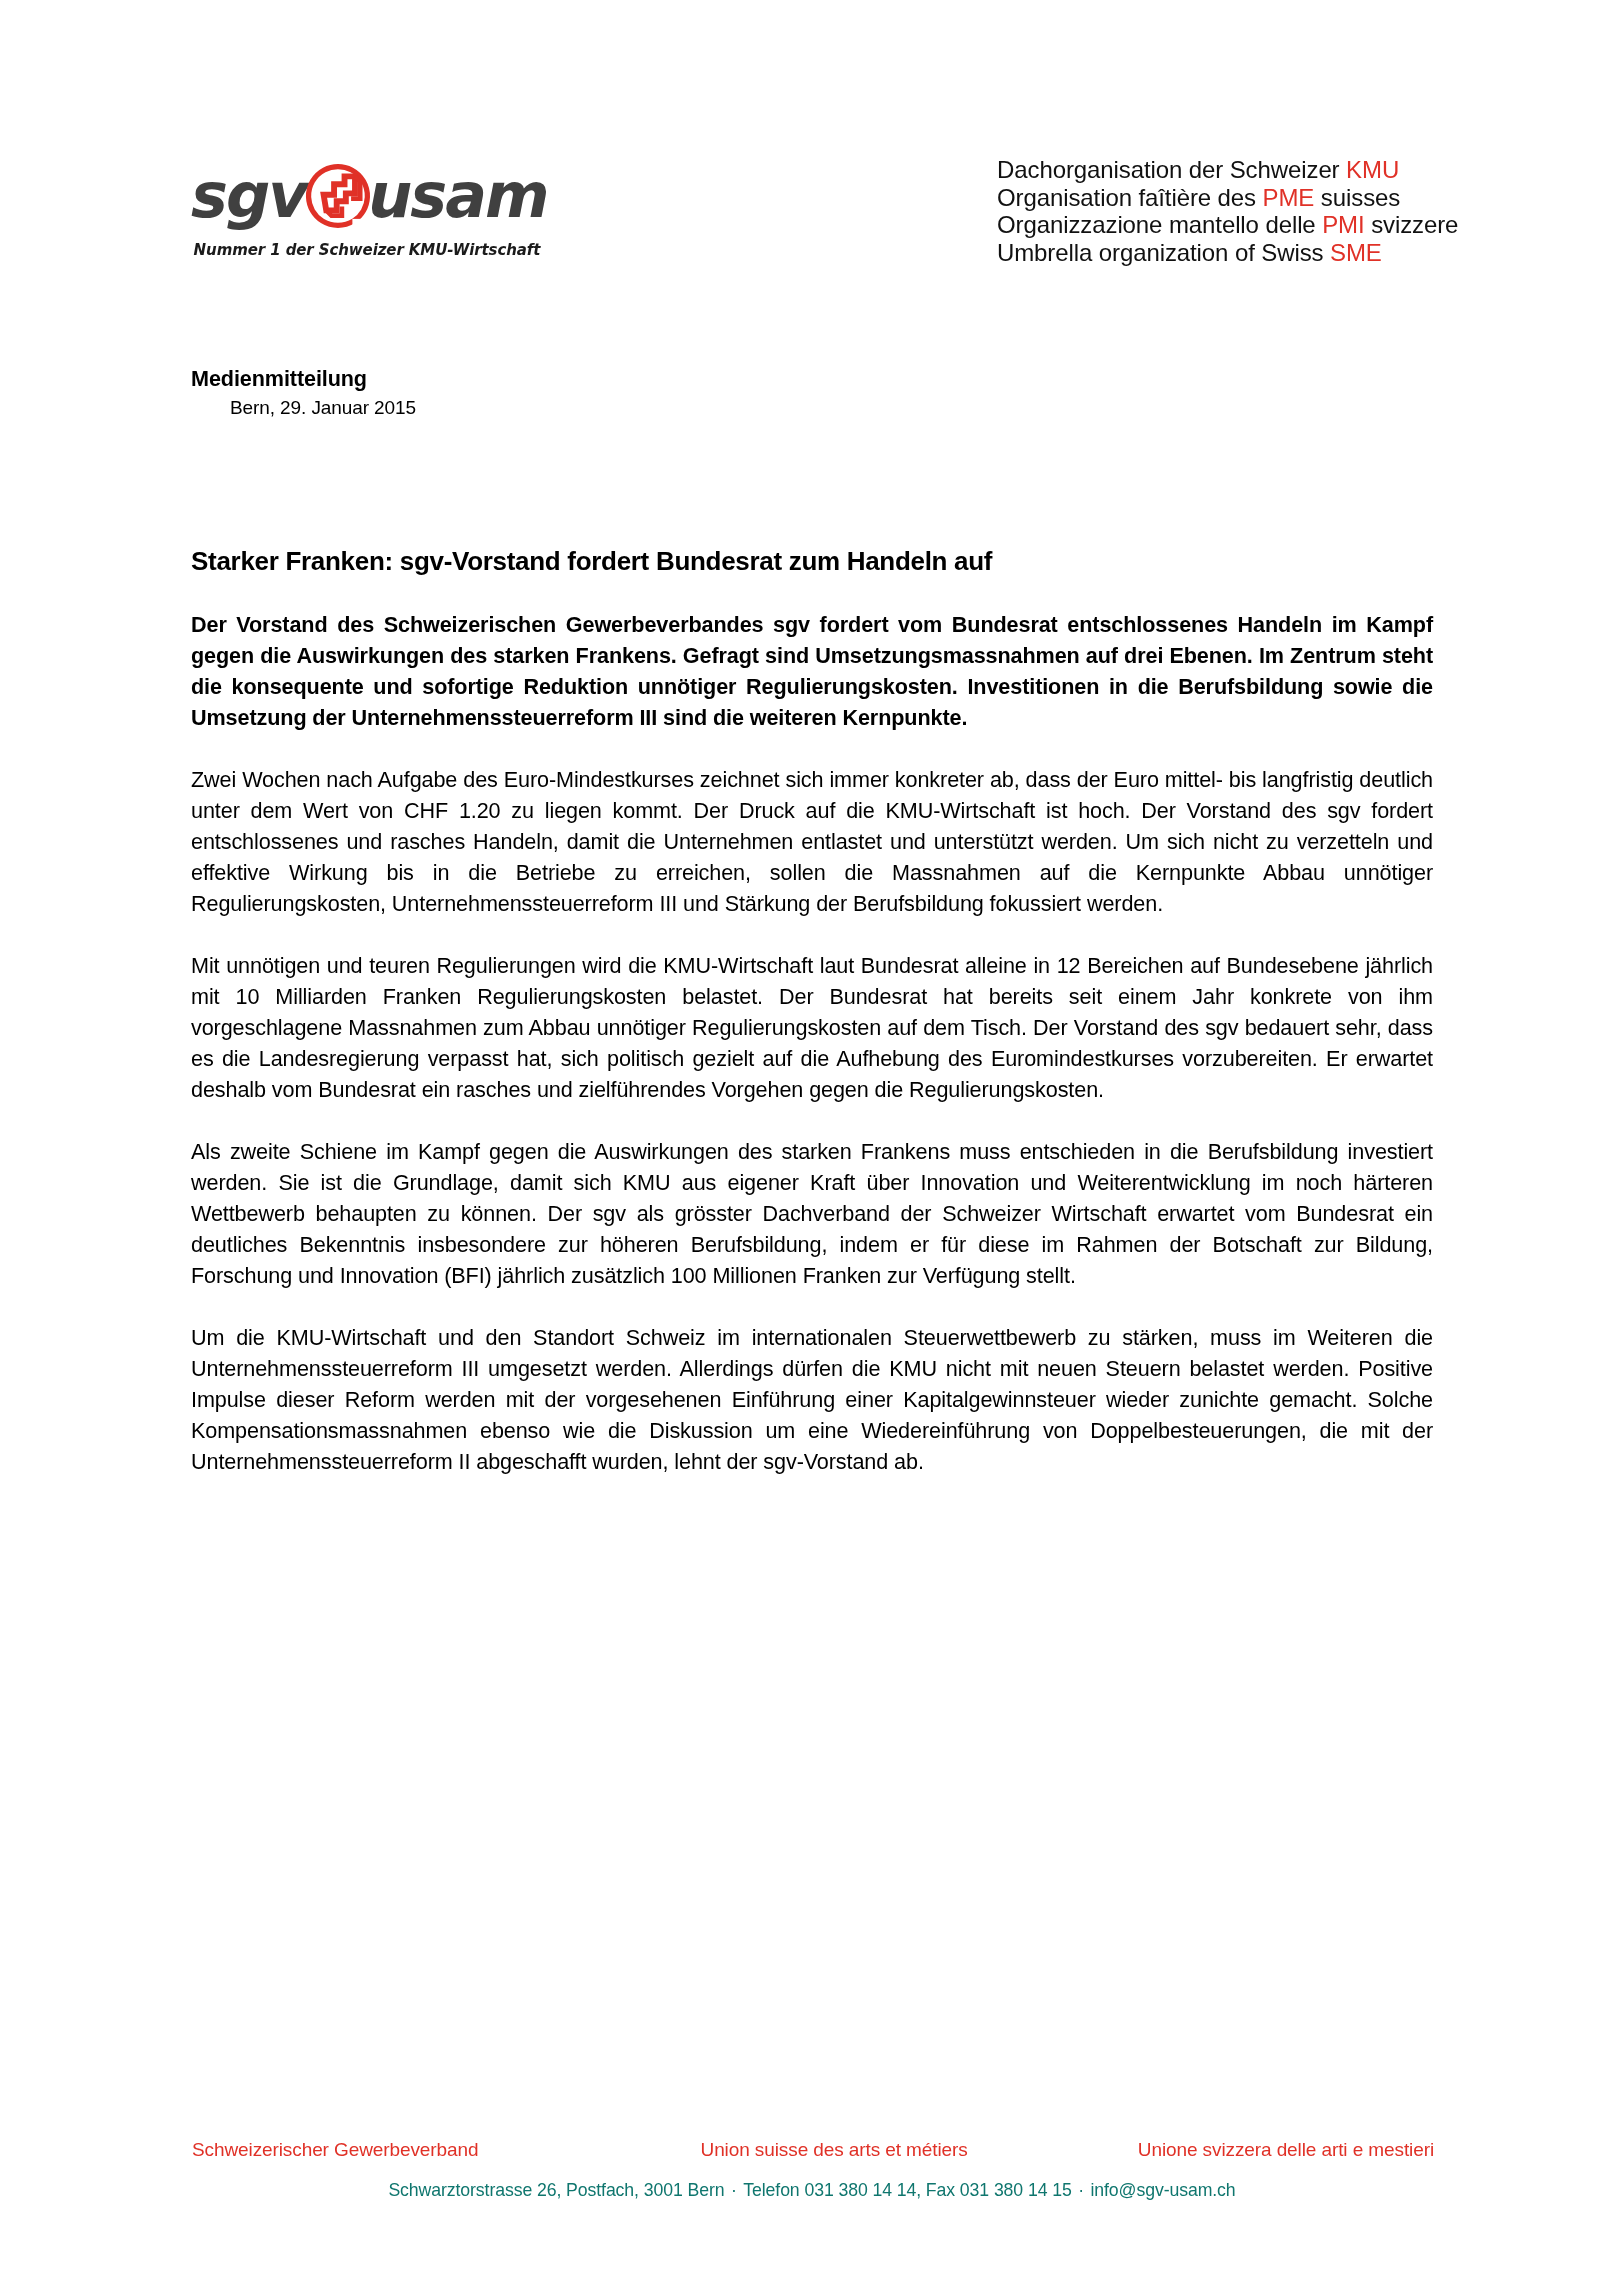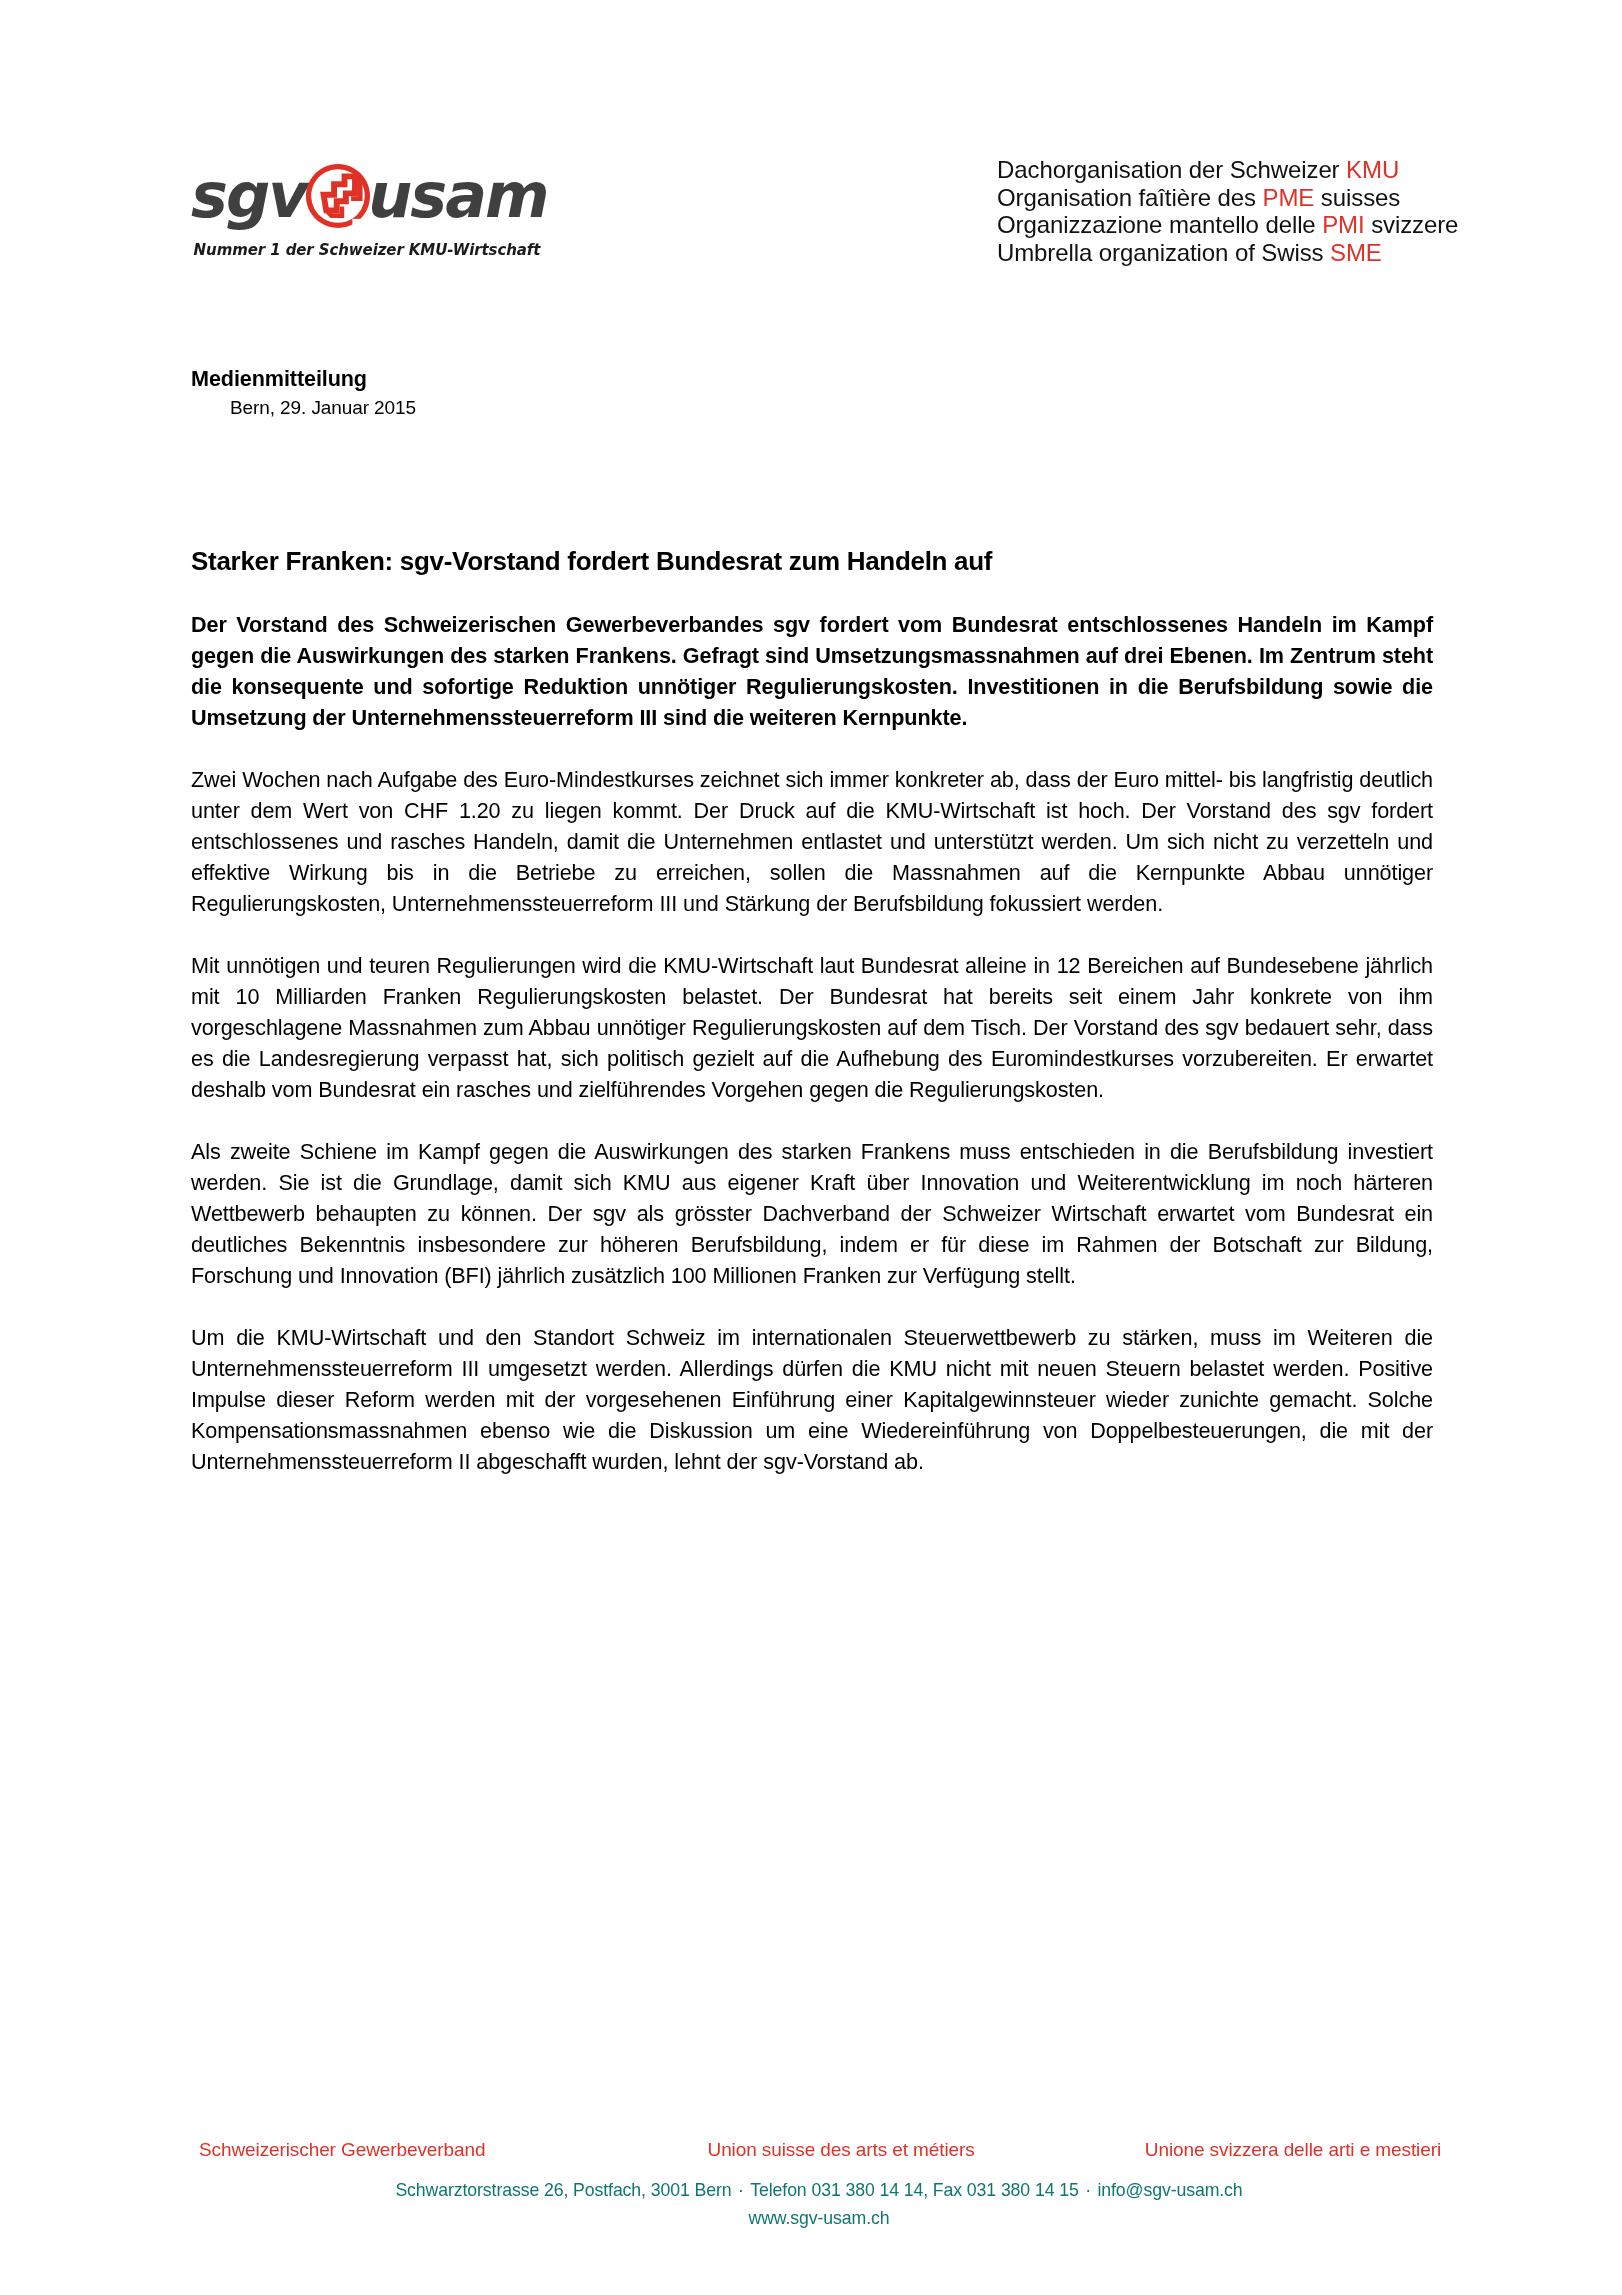--- a/index.html
+++ b/index.html
@@ -116,21 +116,21 @@
     margin-top: 31px;
     font-size: 21.6px;
     line-height: 31px;
     text-align: justify;
     letter-spacing: -0.1px;
   }
 
   
   .footer {
     position: absolute;
-    left: 8px;
+    left: 1px;
     bottom: 0;
     width: 1315px;
     height: 164px;
   }
   .footer-langs {
     position: absolute;
     left: 191px;
     top: 7.9px;
     width: 1242px;
     display: flex;
@@ -210,21 +210,18 @@
     <div class="footer-langs">
       <span>Schweizerischer Gewerbeverband</span>
       <span>Union suisse des arts et métiers</span>
       <span>Unione svizzera delle arti e mestieri</span>
     </div>
 
     <div class="footer-contact">
       <div>
         <span>Schwarztorstrasse 26, Postfach, 3001 Bern</span><span class="sep">·</span><span>Telefon 031 380 14 14, Fax 031 380 14 15</span><span class="sep">·</span><span>info@sgv-usam.ch</span>
       </div>
-      <div>
-        <span>www.sgv-usam.ch</span>
-      </div>
     </div>
 
   </div>
 
 </div>
 
 
 </body></html>

